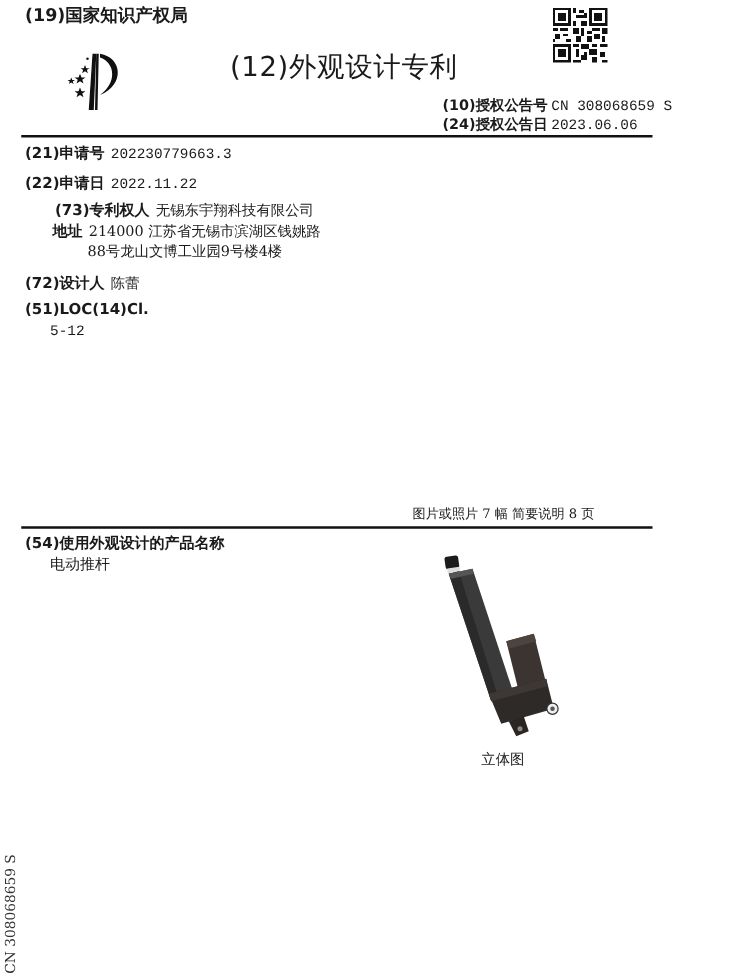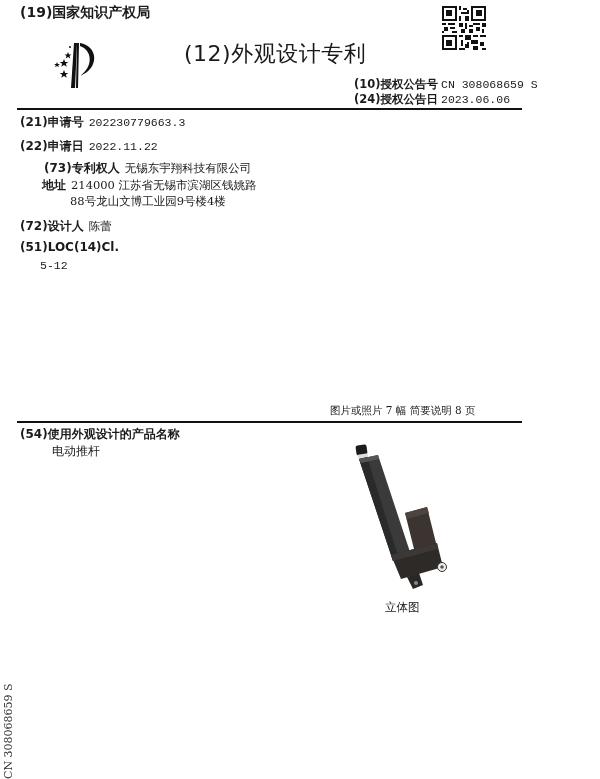--- a/index.html
+++ b/index.html
@@ -47,21 +47,21 @@
   .f73 { left: 8px; top: 160px; margin-left: 36px; }
   .faddr { left: 42px; top: 177px; }
   .faddr2 { left: 70px; top: 194px; font-family: "DejaVu Serif", "Liberation Serif", serif; font-size: 11.5px; }
   .f72 { left: 20px; top: 218px; }
   .f51 { left: 20px; top: 240px; }
   .f51v { left: 40px; top: 259px; font-family: "Liberation Mono", "DejaVu Sans Mono", monospace; font-size: 11.5px; }
 
   .pics { left: 330px; top: 404px; font-size: 10.5px; font-family: "DejaVu Serif", "Liberation Serif", serif; }
 
   .f54 { left: 20px; top: 426px; }
-  .f54v { left: 40px; top: 443px; font-size: 12px; font-family: "DejaVu Serif", "Liberation Serif", serif; margin-left: 12px; }
+  .f54v { left: 40px; top: 443px; font-size: 12px; font-family: "DejaVu Serif", "Liberation Serif", serif; }
 
   .figure { left: 345px; top: 443px; width: 120px; height: 150px; }
   .caption { left: 385px; top: 600px; font-size: 11.5px; font-family: "DejaVu Serif", "Liberation Serif", serif; }
 
   .side { left: 0px; top: 779px; transform-origin: 0 0; transform: rotate(-90deg) translate(0, 2px); font-size: 11px; font-family: "DejaVu Serif", "Liberation Serif", serif; color: #333; }
 </style>
 </head>
 <body>
 
 <div class="abs office bold sans">(19)国家知识产权局</div>

